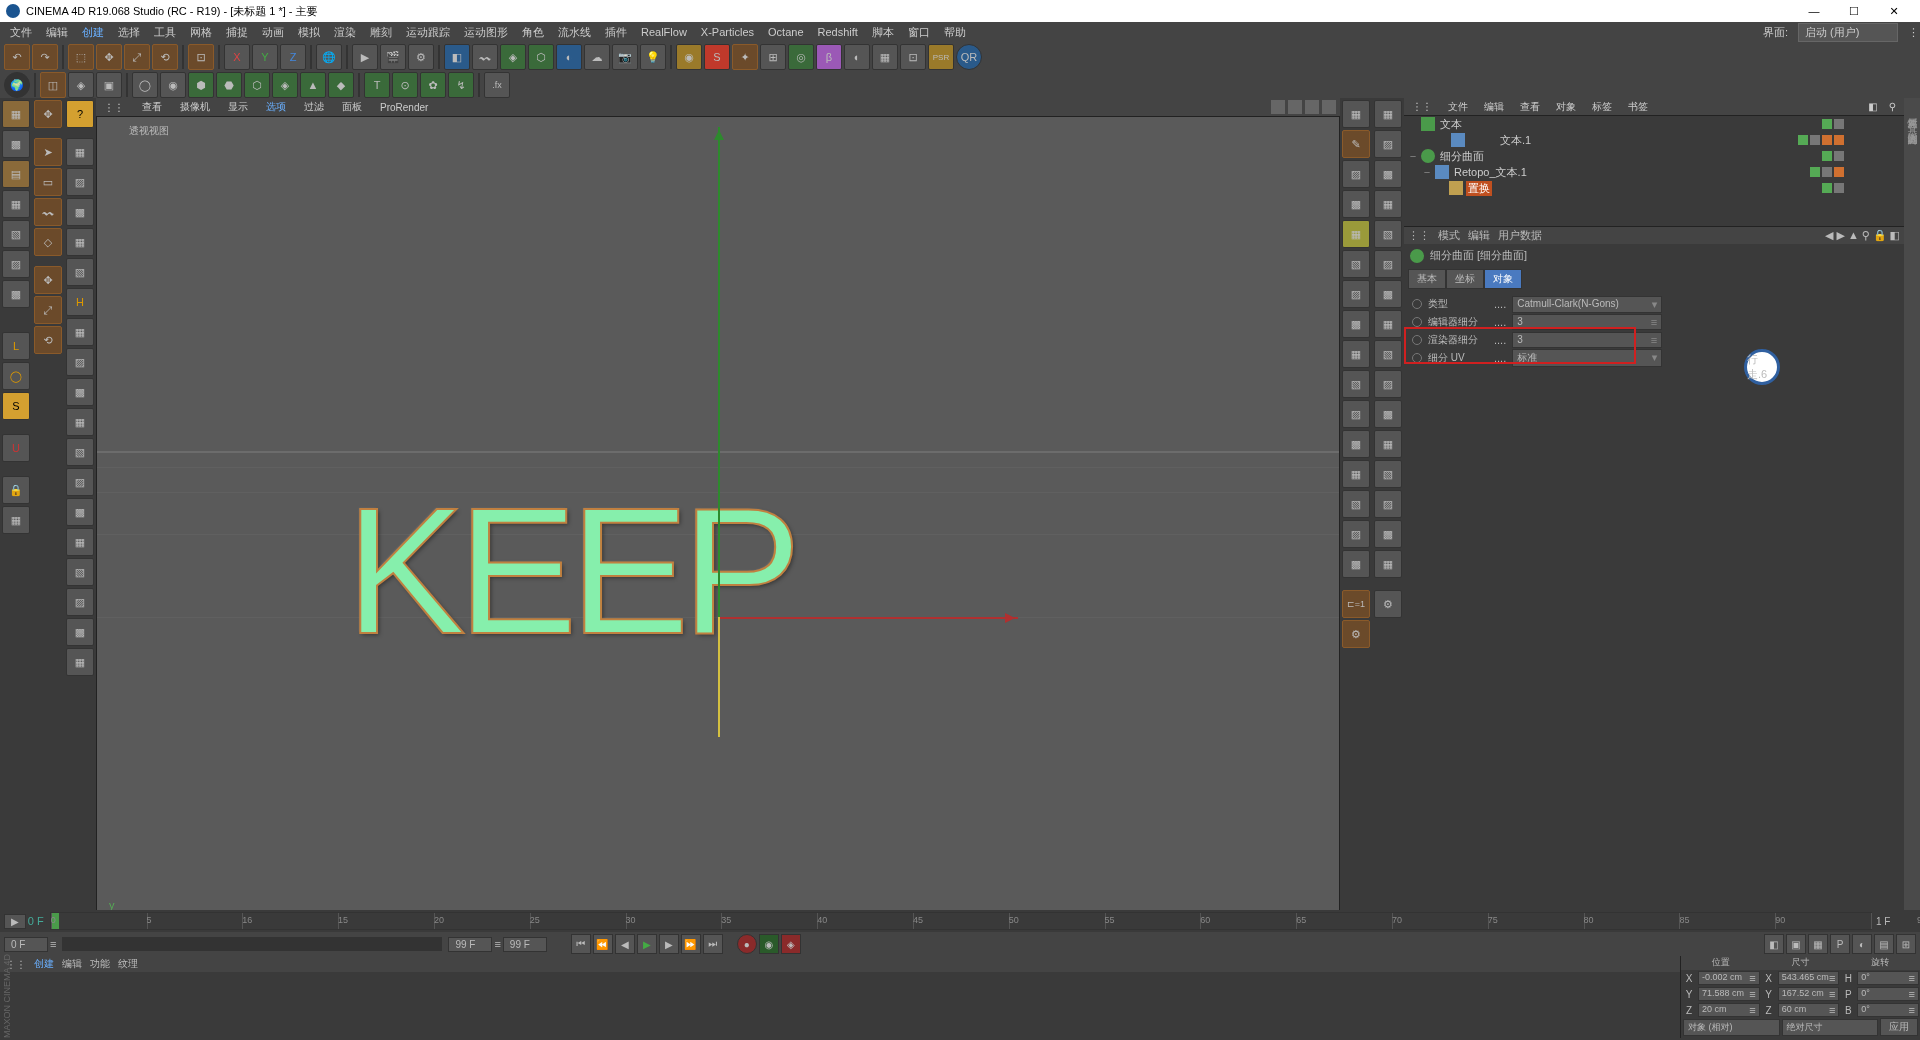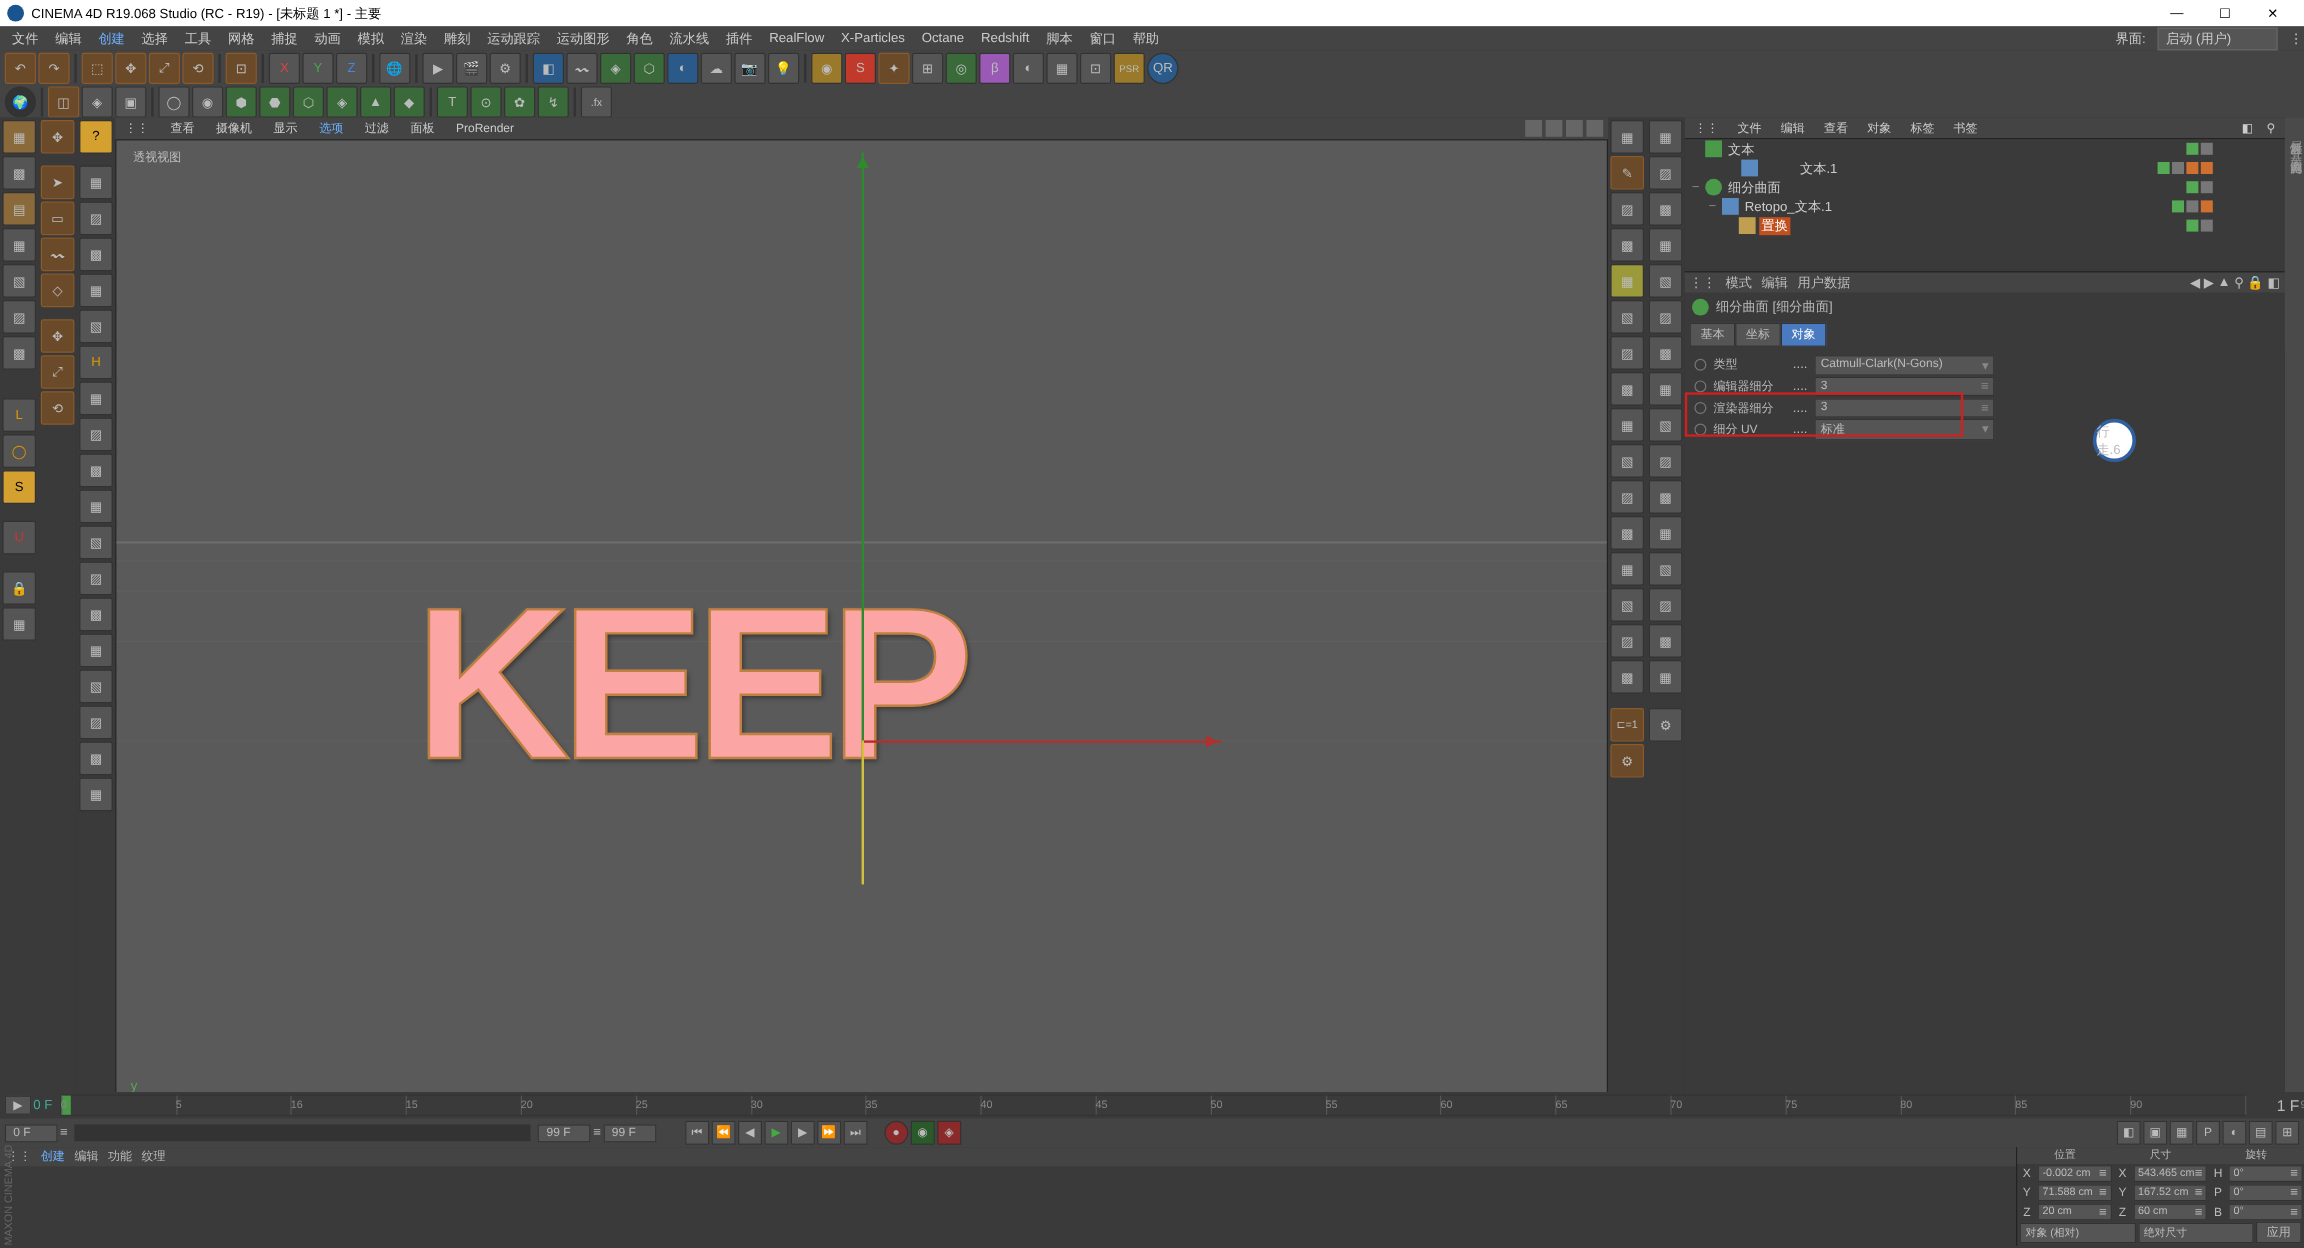--- a/index.html
+++ b/index.html
@@ -24,36 +24,36 @@
 .workspace{display:flex;height:calc(100% - 186px)}
 .left-tools{width:32px;background:#3a3a3a;display:flex;flex-direction:column;gap:2px;padding:2px}
 .left-tools .tbtn{width:28px;height:28px}
 .left-tools2{width:32px;background:#3a3a3a;display:flex;flex-direction:column;gap:2px;padding:2px}
 .left-tools2 .tbtn{width:28px;height:28px}
 .viewport-area{flex:1;display:flex;flex-direction:column}
 .viewport-tabs{height:18px;background:#444;display:flex;align-items:center;padding:0 4px;gap:10px}
 .viewport-tabs span{color:#ccc;font-size:10px;padding:1px 4px}
 .viewport-tabs .active{color:#6ab0ff}
 .viewport{flex:1;background:#5a5a5a;position:relative;border:1px solid #222}
-.viewport-label{position:absolute;top:6px;left:8px;background:rgba(90,90,90,.6);padding:1px 6px;font-size:10px}
+.viewport-label{position:absolute;top:6px;left:26px;background:rgba(90,90,90,.6);padding:1px 6px;font-size:10px}
 .vp-icons{position:absolute;top:4px;right:8px;display:flex;gap:3px}
 .vp-icons span{width:14px;height:14px;background:#666;display:inline-block}
 .vp-ground{position:absolute;left:0;right:0;top:40%;height:2px;background:rgba(120,120,120,.6)}
 .vp-grid-h{position:absolute;left:0;right:0;height:1px;background:rgba(120,120,120,.2)}
 .vp-axis-g{position:absolute;left:50%;top:10px;bottom:30%;width:2px;background:#2d8a2d}
 .vp-axis-g::after{content:"";position:absolute;top:-2px;left:-4px;border:5px solid transparent;border-bottom:10px solid #2d8a2d}
 .vp-axis-r{position:absolute;left:50%;top:60%;width:300px;height:2px;background:#b03030}
 .vp-axis-r::after{content:"";position:absolute;right:-2px;top:-4px;border:5px solid transparent;border-left:10px solid #b03030}
 .vp-axis-y1{position:absolute;left:50%;top:60%;width:2px;height:120px;background:#d4c040}
 .vp-corner{position:absolute;left:12px;bottom:28px;font-size:9px}
 .vp-corner .y{color:#5a5}
 .vp-corner .x{color:#c55}
 .vp-corner .z{color:#66c}
 .vp-status{position:absolute;bottom:4px;left:0;right:0;display:flex;justify-content:space-between;padding:0 10px;font-size:10px;color:#aaa}
-.keep-text{position:absolute;left:20%;top:42%;font-size:180px;font-weight:700;color:#fca5a5;letter-spacing:-8px;text-shadow:2px 2px 4px rgba(0,0,0,.4),-1px -1px 2px rgba(255,255,255,.15);font-family:Arial Black,sans-serif;-webkit-text-stroke:2px #c08040}
+.keep-text{position:absolute;left:20%;top:42%;font-size:180px;font-weight:400;color:#86efac;letter-spacing:-8px;text-shadow:2px 2px 4px rgba(0,0,0,.4),-1px -1px 2px rgba(255,255,255,.15);font-family:Arial Black,sans-serif;-webkit-text-stroke:2px #c08040}
 .right-tools{width:32px;background:#3a3a3a;display:flex;flex-direction:column;gap:2px;padding:2px}
 .right-tools2{width:32px;background:#3a3a3a;display:flex;flex-direction:column;gap:2px;padding:2px}
 .right-tools .tbtn,.right-tools2 .tbtn{width:28px;height:28px}
 .right-tools .sep2,.right-tools2 .sep2{height:8px}
 .side-tab{width:16px;background:#4a4a4a;display:flex;flex-direction:column;align-items:center;padding-top:8px}
 .side-tab span{writing-mode:vertical-rl;font-size:10px;padding:4px 0;color:#999}
 .right-panels{width:500px;background:#3a3a3a;display:flex;flex-direction:column}
 .panel-tabs{height:18px;background:#444;display:flex;align-items:center;padding:0 4px;gap:8px;border-bottom:1px solid #222}
 .panel-tabs span{font-size:10px;padding:1px 4px;color:#ccc}
 .panel-tabs .icons{margin-left:auto;display:flex;gap:3px}
@@ -88,21 +88,21 @@
 .prop-row .fld .arr{color:#888}
 .highlight-box{position:absolute;border:2px solid #d02020;pointer-events:none}
 .deer-logo{position:absolute;right:124px;top:58px;width:36px;height:36px;background:#fff;border-radius:50%;border:3px solid #3060a0;display:flex;align-items:center;justify-content:center;font-size:8px;color:#333}
 .bottom{position:absolute;bottom:0;left:0;right:0;height:130px;background:#3a3a3a;display:flex;flex-direction:column}
 .timeline{height:22px;background:#3a3a3a;display:flex;align-items:center;padding:0 4px}
 .timeline .frame{background:#555;padding:1px 6px;border:1px solid #333;font-size:10px}
 .timeline .ruler{flex:1;height:18px;background:#3a3a3a;margin:0 4px;position:relative;border:1px solid #333}
 .timeline .ruler .tick{position:absolute;top:0;bottom:0;width:1px;background:#555}
 .timeline .ruler .ticklbl{position:absolute;top:2px;font-size:9px;color:#888}
 .timeline .ruler .ph{position:absolute;left:0;top:0;bottom:0;width:8px;background:#4a9a4a}
-.timeline .end{width:40px;font-size:13px;text-align:right}
+.timeline .end{width:40px;font-size:10px;text-align:left}
 .transport{height:24px;background:#444;display:flex;align-items:center;padding:0 4px;gap:2px}
 .transport .frame{background:#555;padding:1px 6px;border:1px solid #333;font-size:10px;width:44px}
 .transport .slider{flex:1;max-width:380px;height:14px;background:#333;margin:0 4px}
 .transport .tb{width:20px;height:20px;background:#555;border:1px solid #333;display:flex;align-items:center;justify-content:center;font-size:10px}
 .transport .tb.rec{background:#8a2a2a;border-radius:50%}
 .transport .grp{margin-left:auto;display:flex;gap:2px}
 .mat-transform{display:flex;height:82px}
 .mat-area{flex:1;background:#3a3a3a}
 .mat-tabs{height:16px;background:#444;display:flex;gap:8px;padding:0 6px;align-items:center}
 .mat-tabs span{font-size:10px}

